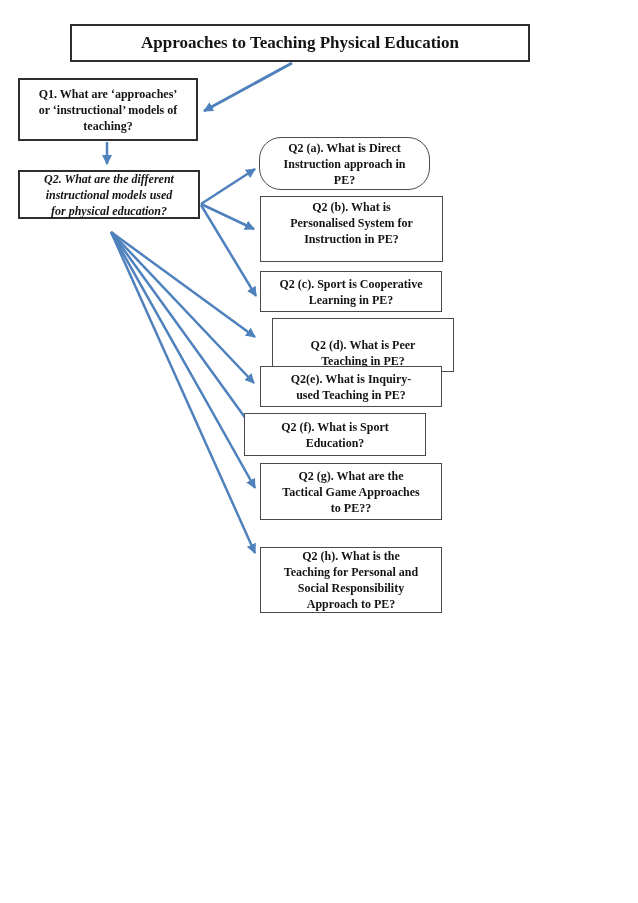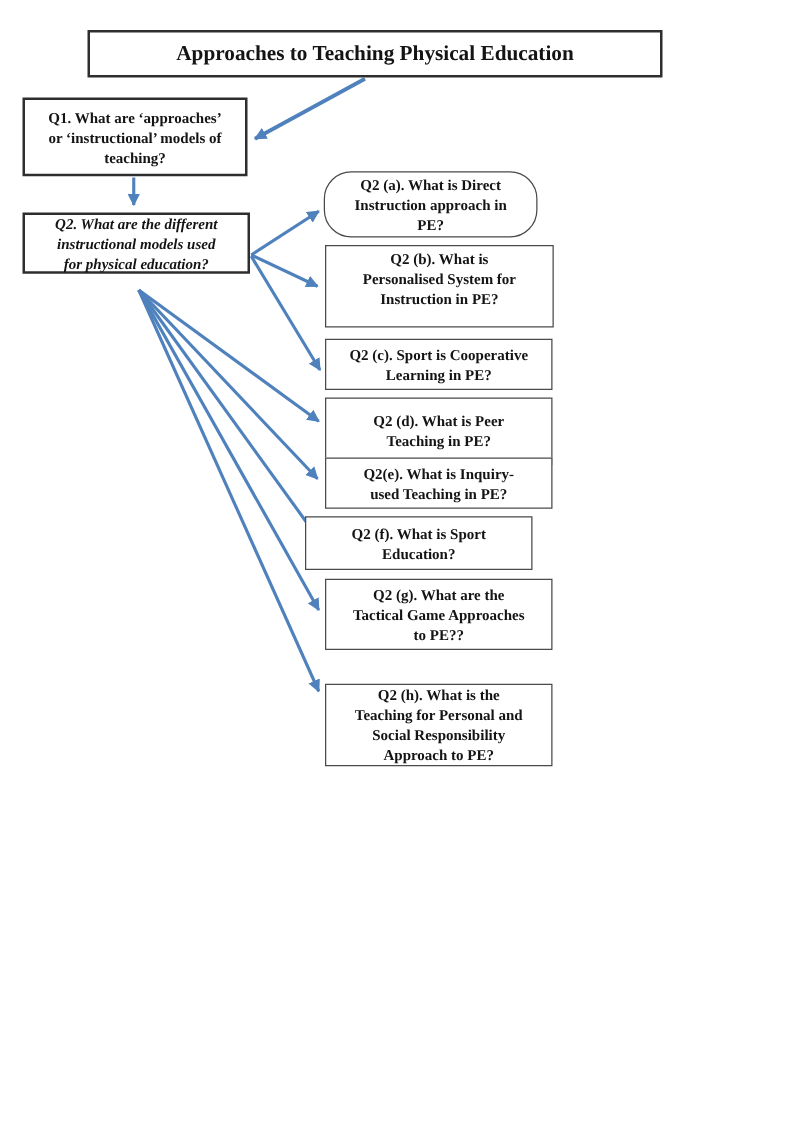--- a/index.html
+++ b/index.html
@@ -45,21 +45,21 @@
     left: 18px; top: 170px; width: 182px; height: 49px;
     border: 2px solid var(--border-dark, #2e2e2e);
     font-style: italic;
   }
   .subnode {
     border: 1.5px solid var(--border-light, #4a4a4a);
   }
   #node-q2a { left: 259px; top: 137px; width: 171px; height: 53px; border-radius: 22px; }
   #node-q2b { left: 260px; top: 196px; width: 183px; height: 66px; align-items: flex-start; justify-content: center; }
   #node-q2c { left: 260px; top: 271px; width: 182px; height: 41px; }
-  #node-q2d { left: 260px; top: 318px; width: 182px; height: 54px; }
+  #node-q2d { left: 272px; top: 318px; width: 182px; height: 54px; align-items: flex-end; }
   #node-q2e { left: 260px; top: 366px; width: 182px; height: 41px; }
   #node-q2f { left: 244px; top: 413px; width: 182px; height: 43px; }
   #node-q2g { left: 260px; top: 463px; width: 182px; height: 57px; }
   #node-q2h { left: 260px; top: 531px; width: 182px; height: 66px; margin-top: 16px; }
   #arrow-layer {
     position: absolute;
     left: 0; top: 0;
     width: 638px;
     height: 903px;
     z-index: 1;

